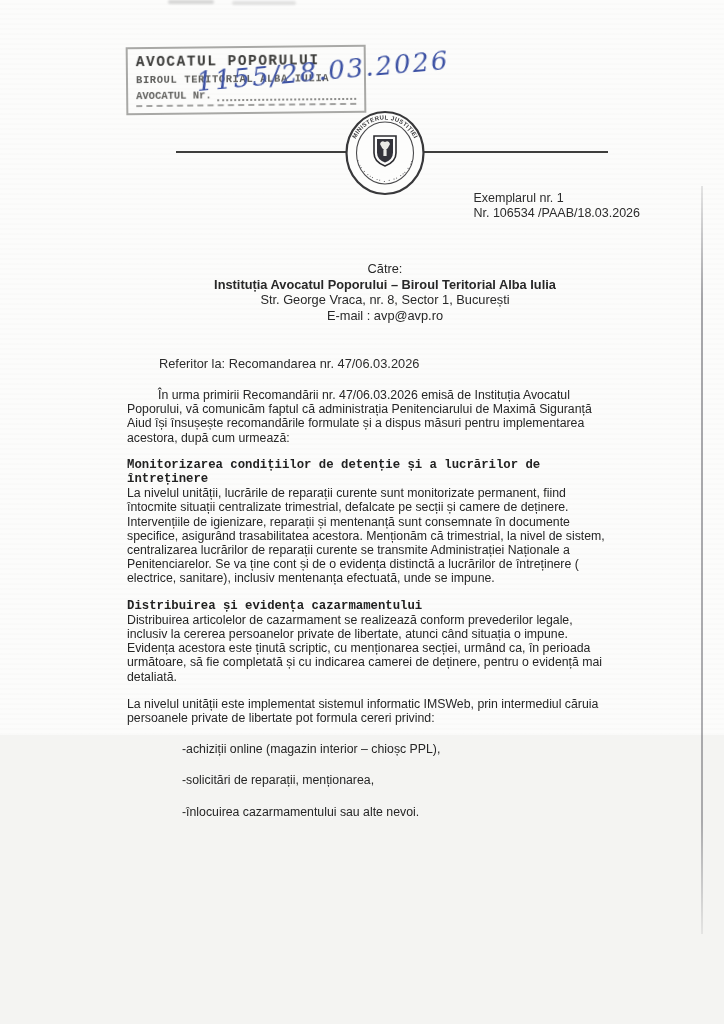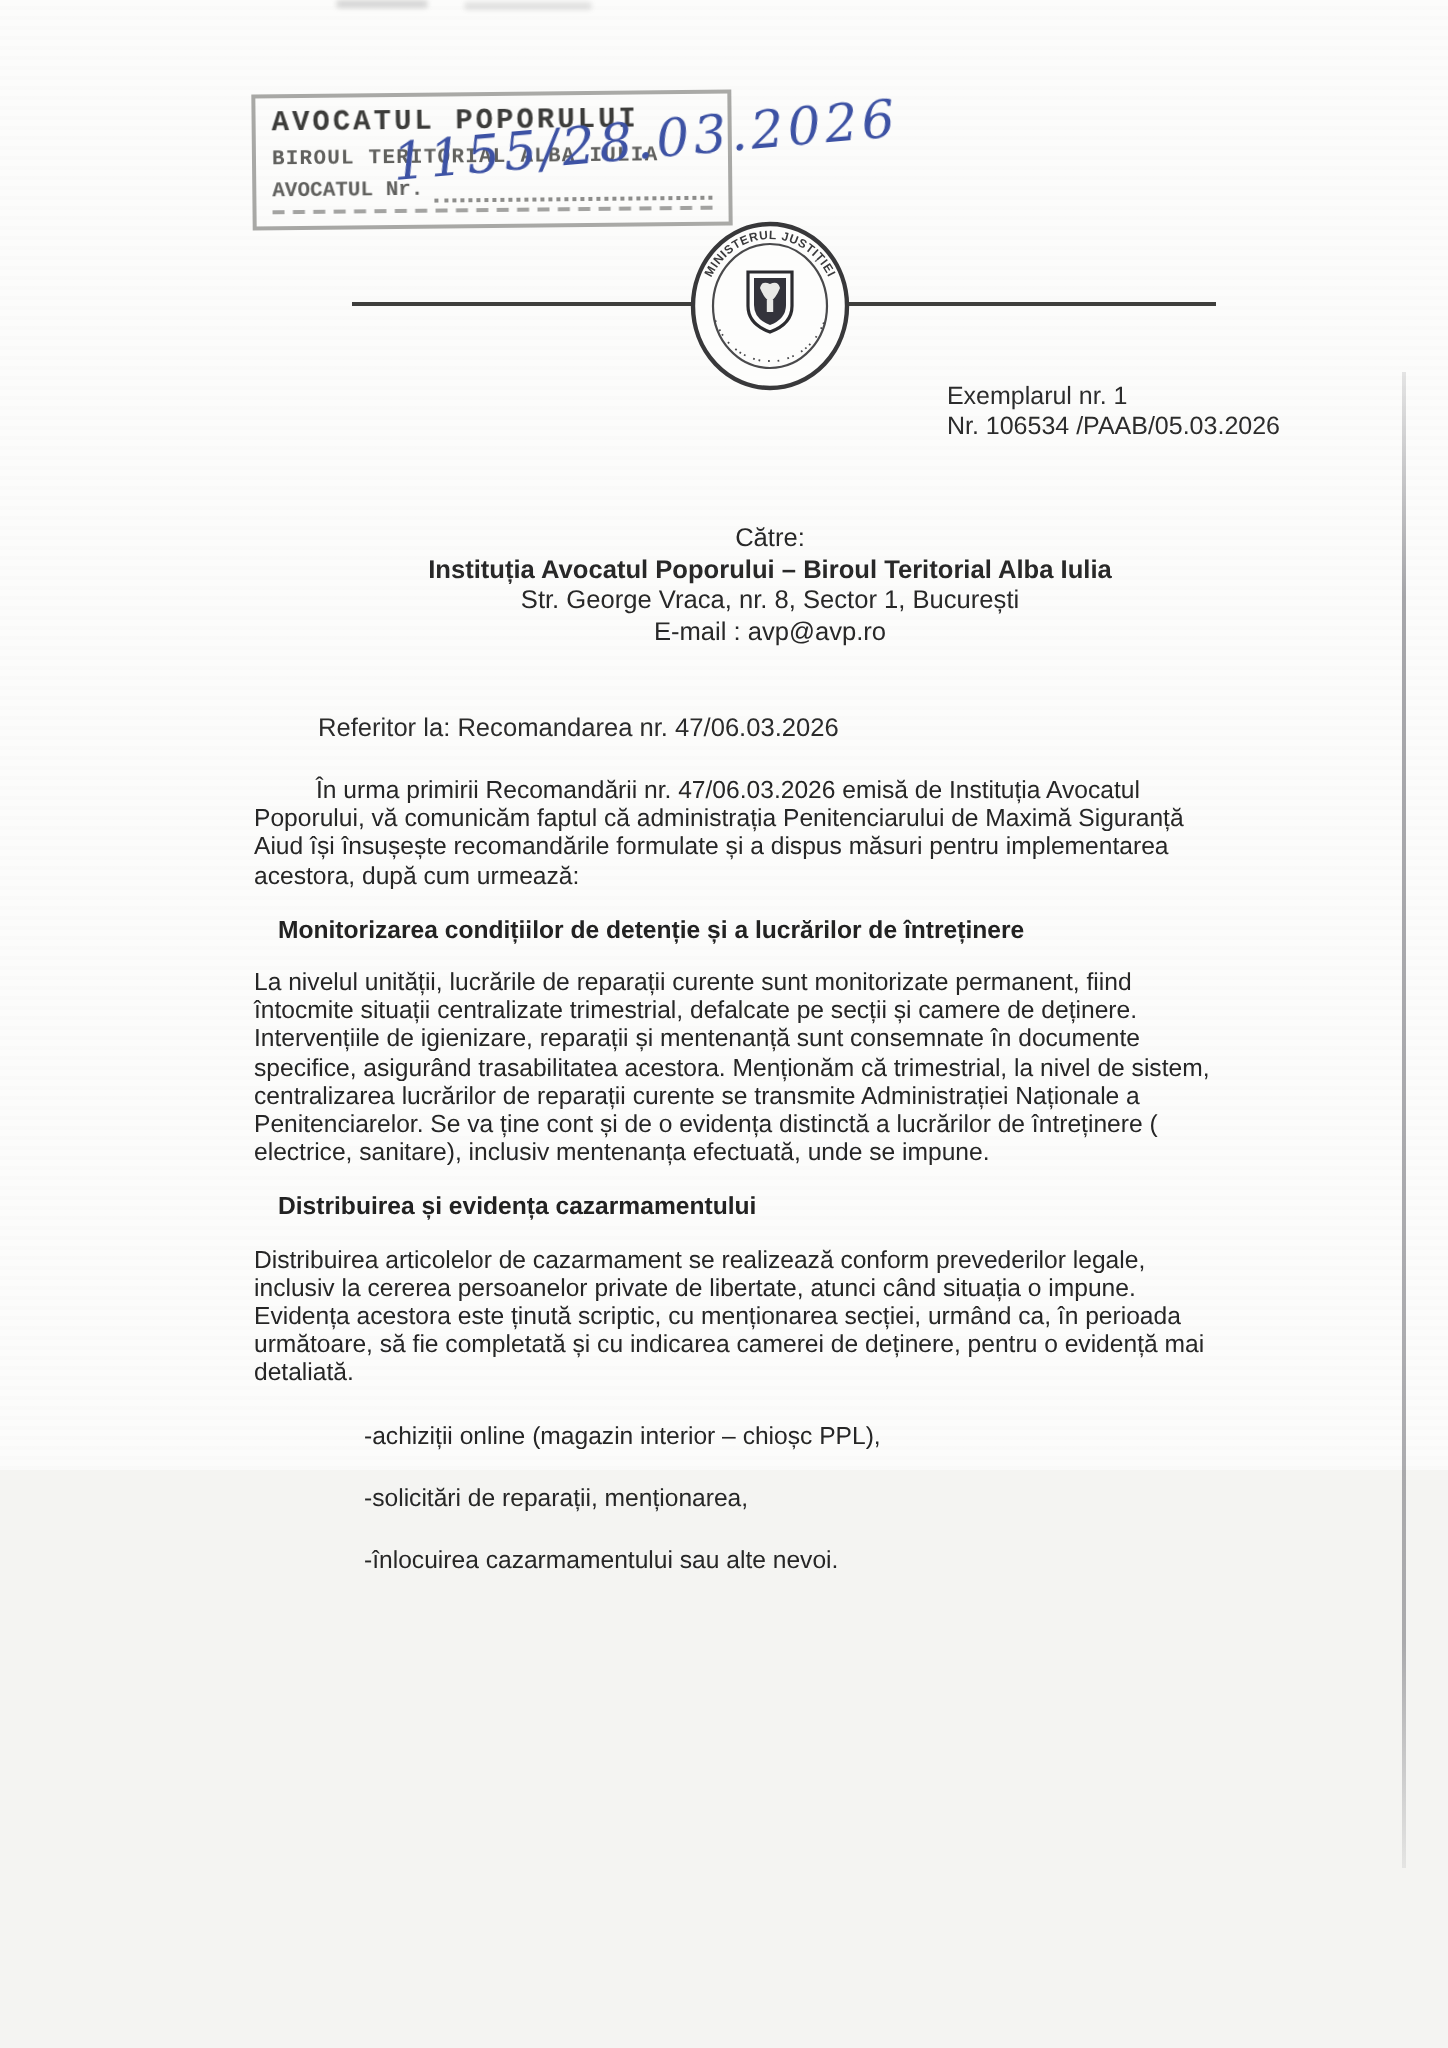--- a/index.html
+++ b/index.html
@@ -67,21 +67,21 @@
 
   .subject { position: absolute; top: 356px; left: 159px; font-size: 12.8px; color: #2b2b2b; }
 
   .content {
     position: absolute; top: 388px; left: 127px; width: 481px;
     font-size: 12.3px; line-height: 14.2px; color: #262626;
     text-align: left;
   }
   .content p { margin: 0 0 13px 0; }
   .content p.indented { text-indent: 31px; }
-  .content h3 { margin: 12px; font-size: 12.3px; line-height: 14.2px; font-weight: bold; color: #222; }
+  .content h3 { margin: 0; font-size: 12.3px; line-height: 14.2px; font-weight: bold; color: #222; font-family: Liberation Mono, monospace; }
   .list { margin: 17px 0 0 55px; }
   .list p { margin: 0 0 17px 0; }
 </style>
 </head>
 <body>
 
 <div class="page">
 
   <div class="smudge smudge-a"></div>
   <div class="smudge smudge-b"></div>
@@ -116,41 +116,42 @@
         <path d="M30,27 h22 v17 q0 9 -11 13 q-11 -4 -11 -13 z" fill="#fdfdfc" stroke="#2c2c30" stroke-width="1.6"></path>
         <path d="M33,30 h16 v13.5 q0 7 -8 10 q-8 -3 -8 -10 z" fill="#33333b"></path>
         <path d="M41,33 q-4 -2 -5 2 q2 5 5 7 q3 -2 5 -7 q-1 -4 -5 -2 z" fill="#e9e9e6"></path>
         <rect x="39.4" y="41" width="3.2" height="6" fill="#e9e9e6"></rect>
       </g>
     </svg>
   </div>
 
   <div class="copy-info">
     <div>Exemplarul nr. 1</div>
-    <div>Nr. 106534 /PAAB/05.03.2026</div>
+    <div>Nr. 106534 /PAAB/18.03.2026</div>
   </div>
 
   <div class="recipient">
     <div>Către:</div>
     <div class="inst">Instituția Avocatul Poporului – Biroul Teritorial Alba Iulia</div>
     <div>Str. George Vraca, nr. 8, Sector 1, București</div>
     <div>E-mail : avp@avp.ro</div>
   </div>
 
   <div class="subject">Referitor la: Recomandarea nr. 47/06.03.2026</div>
 
   <div class="content">
     <p class="indented">În urma primirii Recomandării nr. 47/06.03.2026 emisă de Instituția Avocatul Poporului, vă comunicăm faptul că administrația Penitenciarului de Maximă Siguranță Aiud își însușește recomandările formulate și a dispus măsuri pentru implementarea acestora, după cum urmează:</p>
 
     <h3>Monitorizarea condițiilor de detenție și a lucrărilor de întreținere</h3>
     <p>La nivelul unității, lucrările de reparații curente sunt monitorizate permanent, fiind întocmite situații centralizate trimestrial, defalcate pe secții și camere de deținere. Intervențiile de igienizare, reparații și mentenanță sunt consemnate în documente specifice, asigurând trasabilitatea acestora. Menționăm că trimestrial, la nivel de sistem, centralizarea lucrărilor de reparații curente se transmite Administrației Naționale a Penitenciarelor. Se va ține cont și de o evidența distinctă a lucrărilor de întreținere ( electrice, sanitare), inclusiv mentenanța efectuată, unde se impune.</p>
 
     <h3>Distribuirea și evidența cazarmamentului</h3>
     <p>Distribuirea articolelor de cazarmament se realizează conform prevederilor legale, inclusiv la cererea persoanelor private de libertate, atunci când situația o impune. Evidența acestora este ținută scriptic, cu menționarea secției, urmând ca, în perioada următoare, să fie completată și cu indicarea camerei de deținere, pentru o evidență mai detaliată.</p>
 
+    <p>La nivelul unității este implementat sistemul informatic IMSWeb, prin intermediul căruia persoanele private de libertate pot formula cereri privind:</p>
 
     <div class="list">
       <p>-achiziții online (magazin interior – chioșc PPL),</p>
       <p>-solicitări de reparații, menționarea,</p>
       <p>-înlocuirea cazarmamentului sau alte nevoi.</p>
     </div>
   </div>
 
 </div>
 

